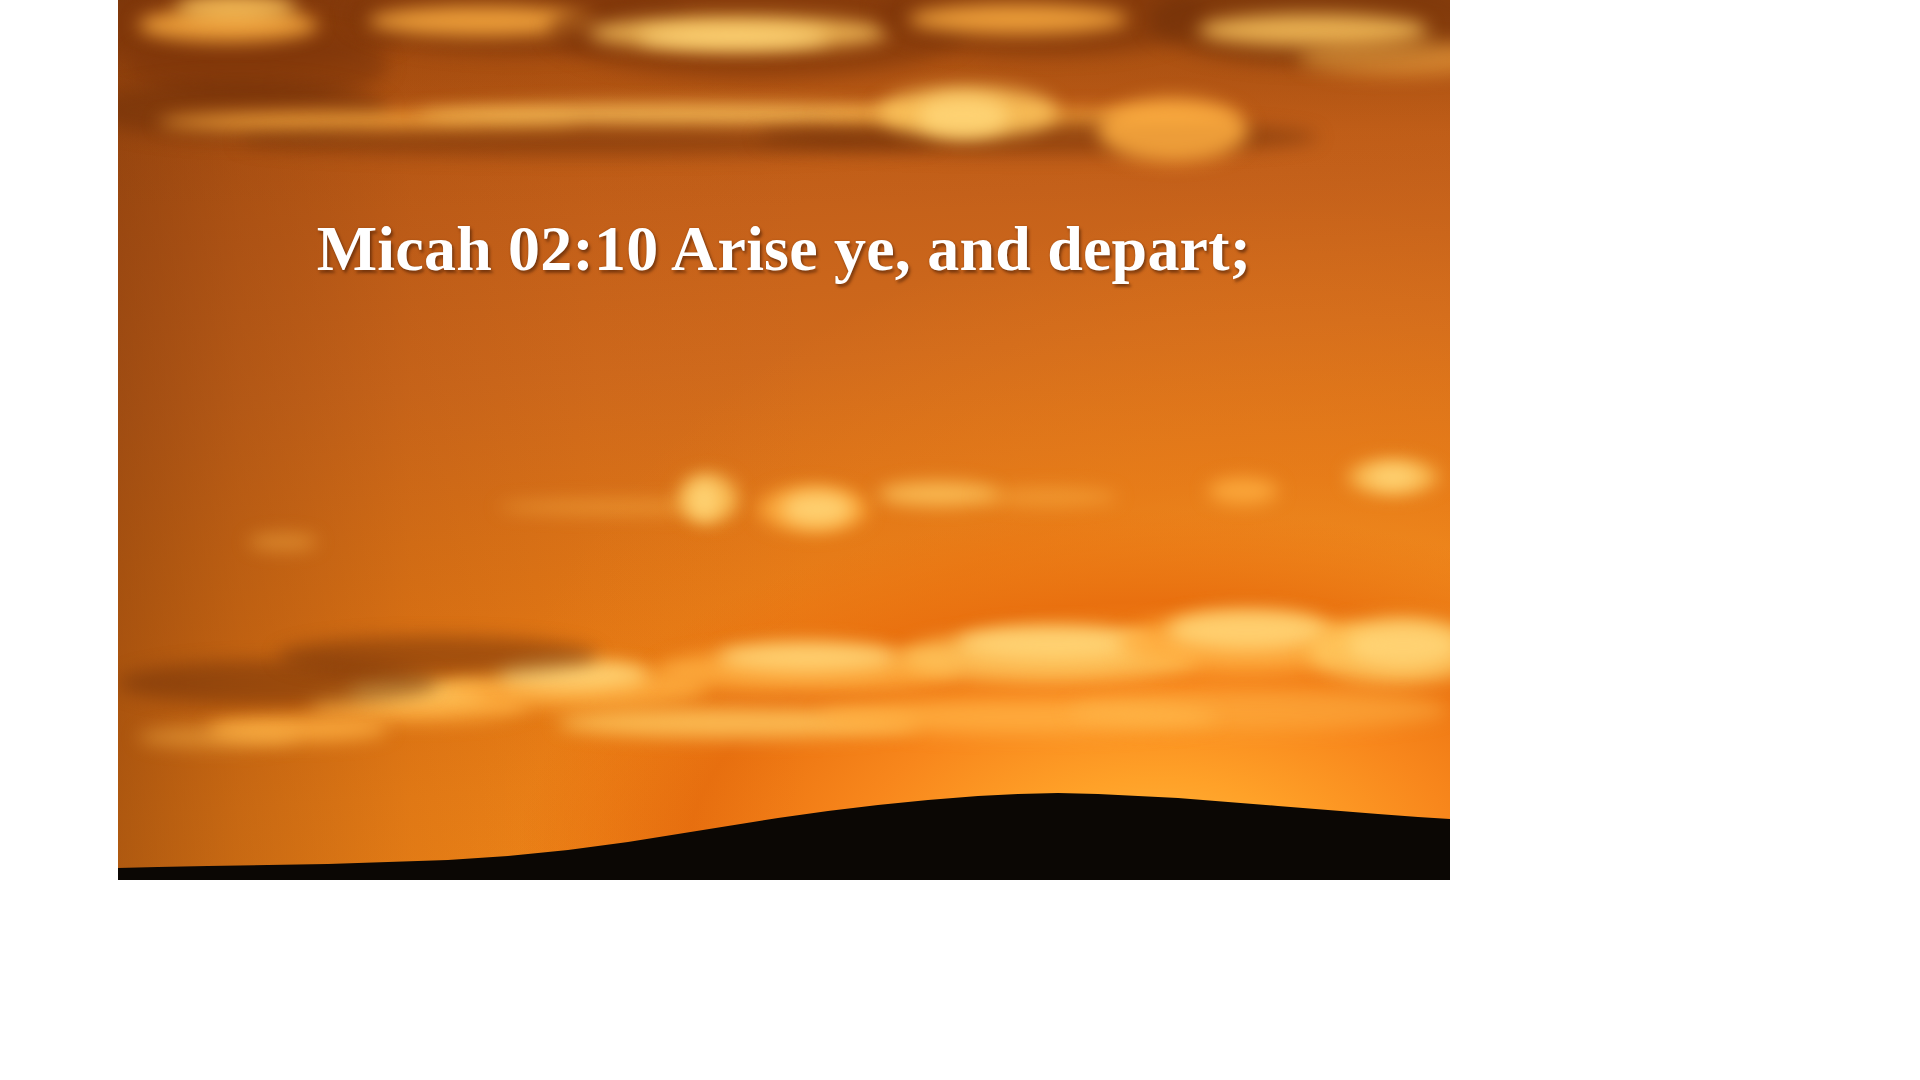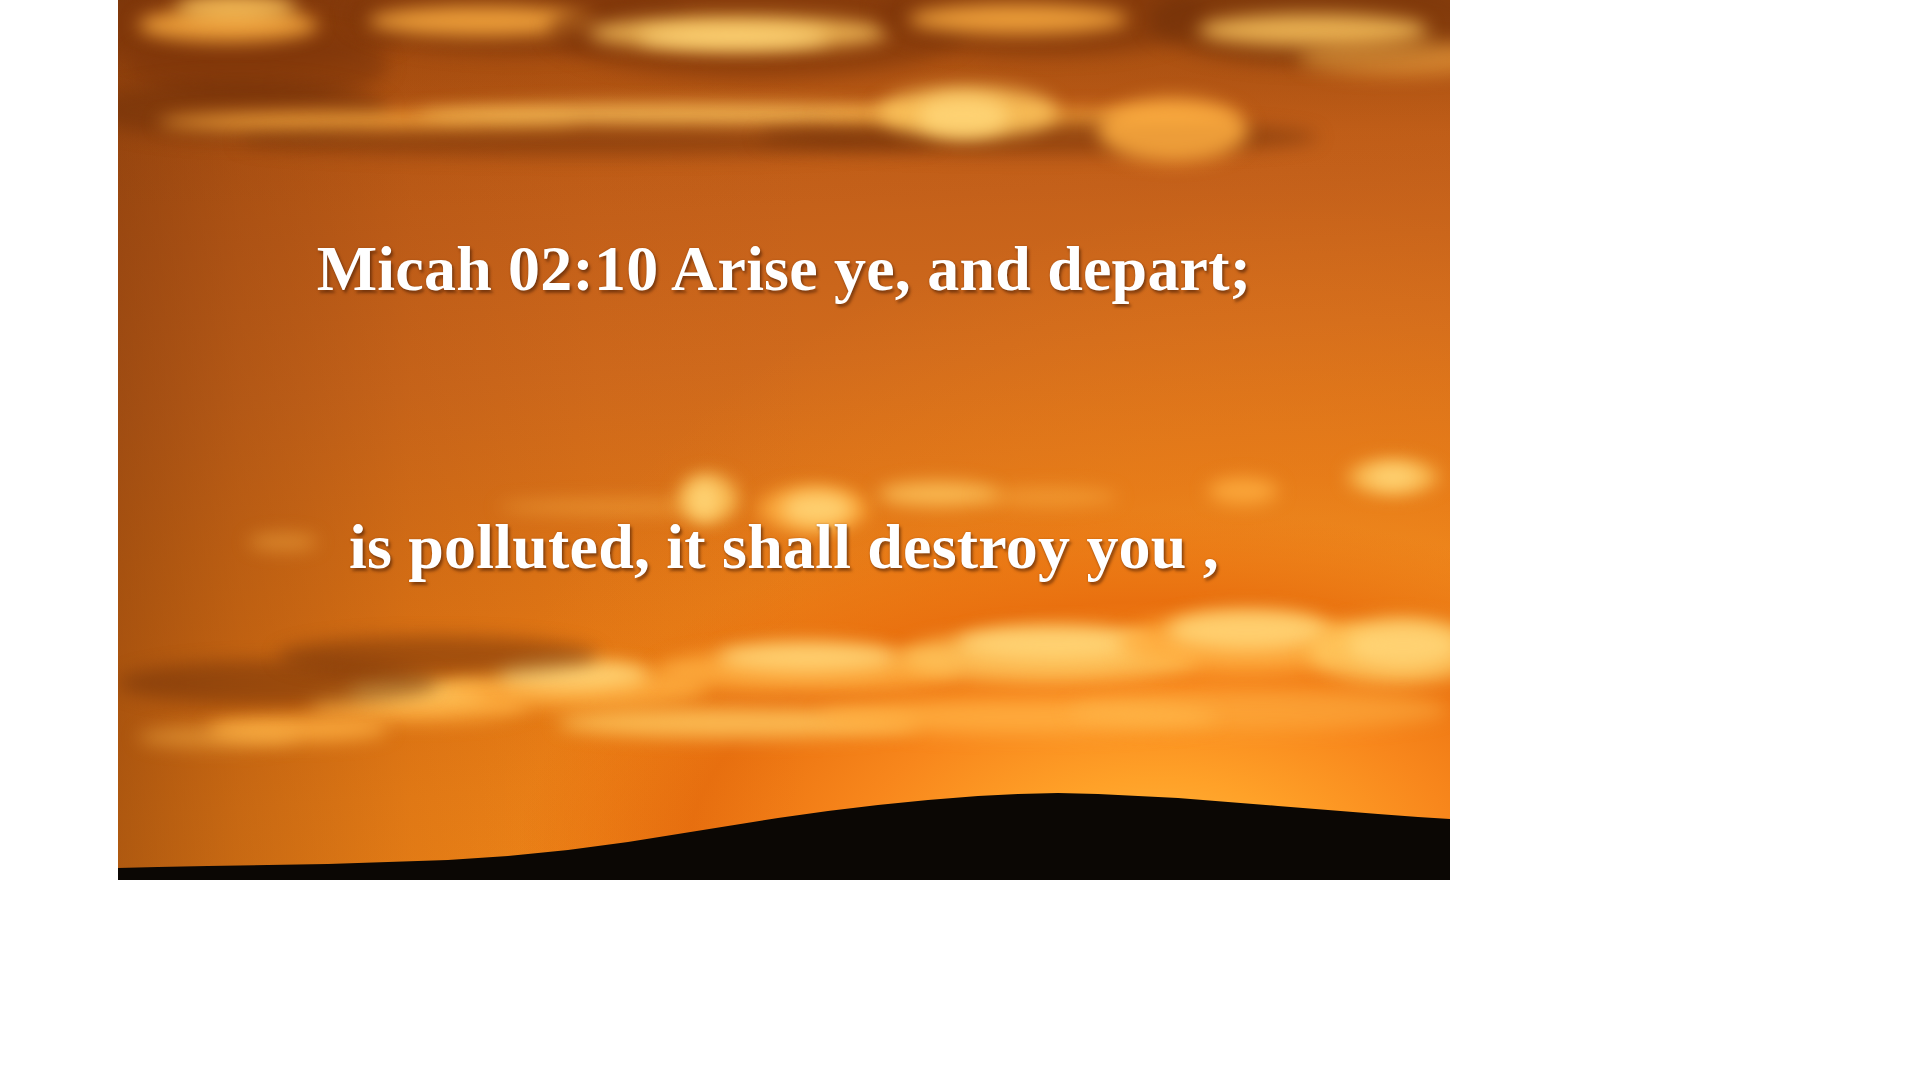--- a/index.html
+++ b/index.html
@@ -117,21 +117,21 @@
     color: #ffffff;
     font-weight: bold;
     font-size: 64px;
     line-height: 86px;
     letter-spacing: 0.2px;
     text-shadow:
        2px 3px 3px rgba(70,28,5,0.55),
        0 0 2px rgba(120,55,12,0.45);
     white-space: pre;
   }
-  #verse .vline { display: block; margin-top: 20px; }
+  #verse .vline { display: block; }
 </style>
 </head>
 <body>
 
 <div id="page">
 
   <div id="photo">
 
     <div class="sky-base"></div>
     <div class="sky-leftwash"></div>
@@ -205,19 +205,18 @@
         <path d="M0,140 L0,128 L40,127 L90,126 L150,125 L210,124 L270,122
                  L330,120 L390,116 L450,110 L510,102 L560,94 L610,86
                  L660,78 L710,71 L760,65 L810,60 L860,56 L900,54
                  L940,53 L980,54 L1020,56 L1060,58 L1110,62 L1160,66
                  L1210,70 L1260,74 L1300,77 L1332,79 L1332,140 Z" fill="#0b0704"></path>
       </svg>
     </div>
 
     <div id="verse">
       <span class="vline">Micah 02:10 Arise ye, and depart;</span>
-      <span class="vline">is polluted, it shall destroy you ,</span>
       
     </div>
 
   </div>
 
 </div>
 
 </body></html>

